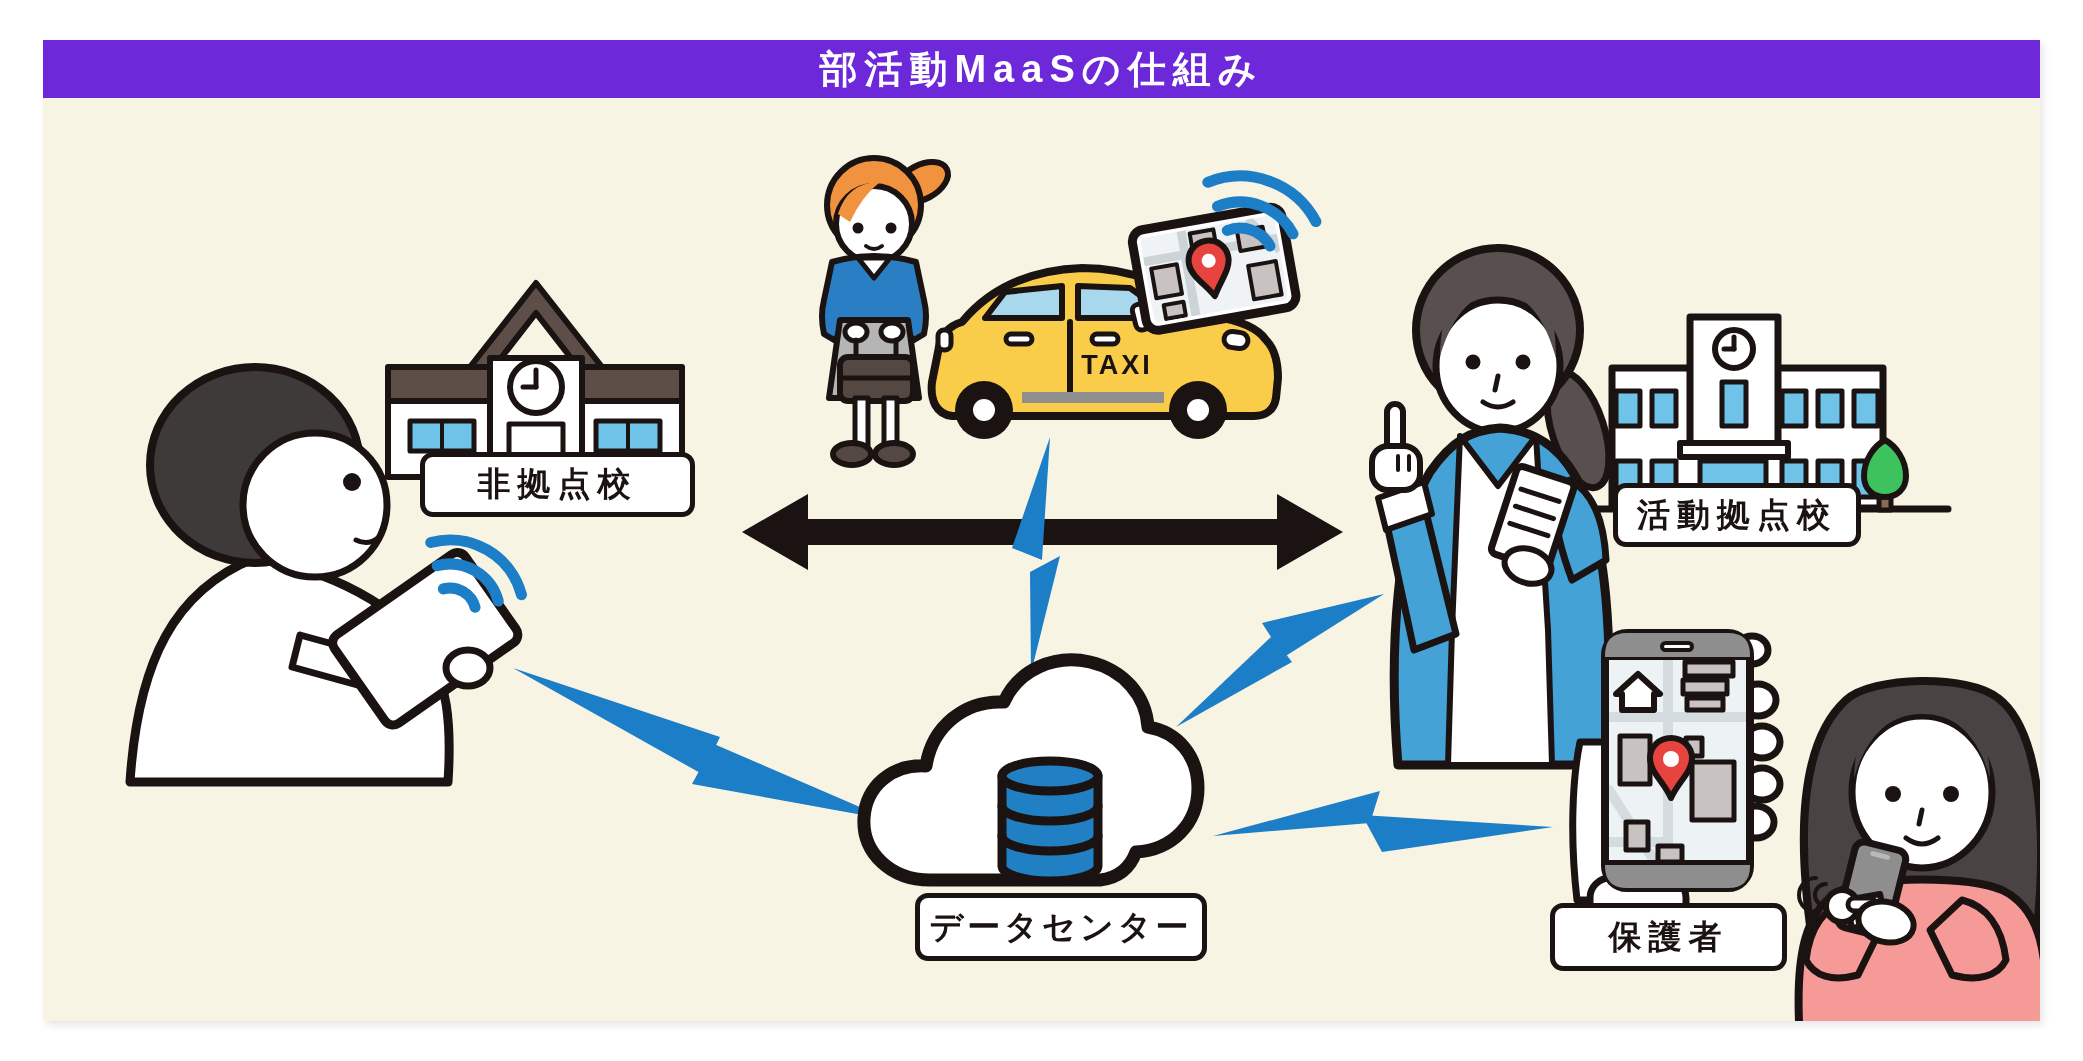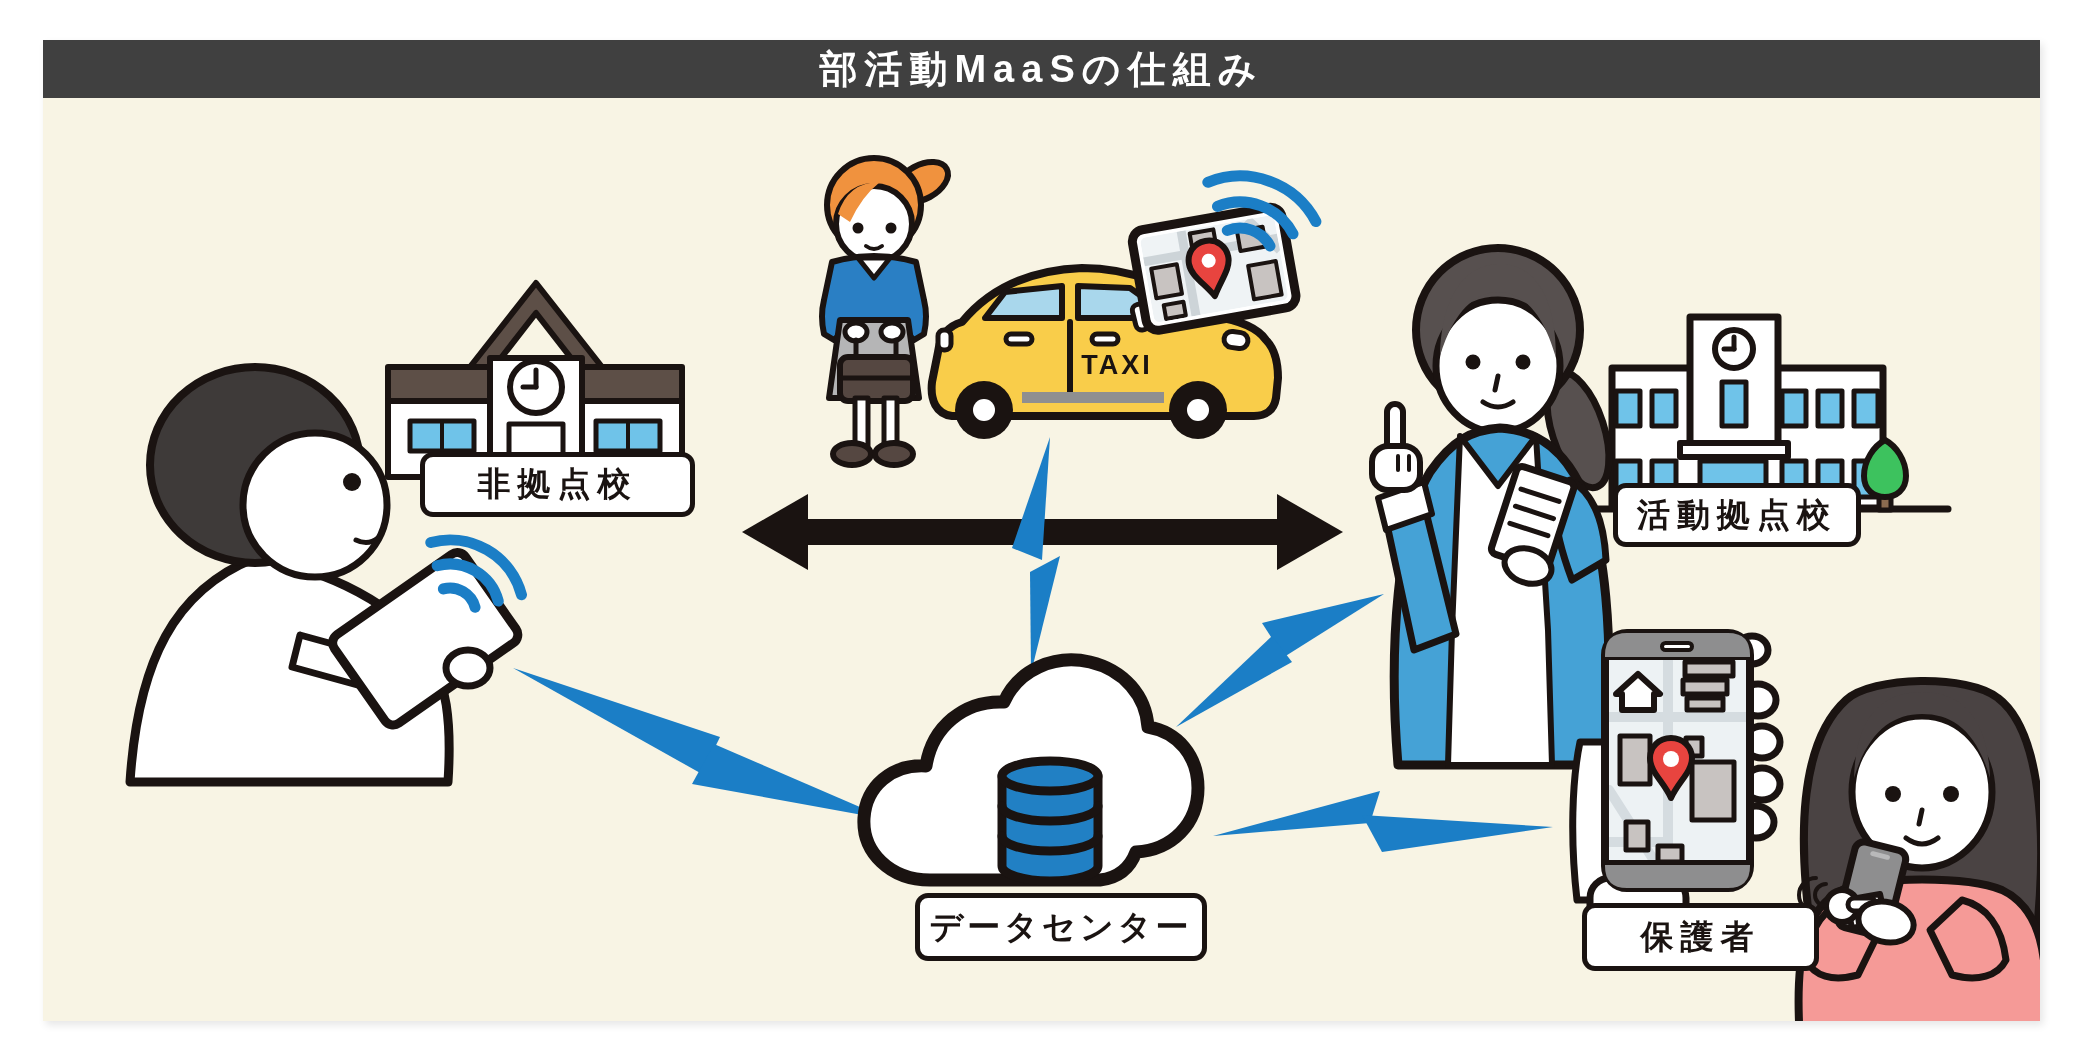--- a/index.html
+++ b/index.html
@@ -1,30 +1,30 @@
 <!DOCTYPE html>
 <html><head>
 <meta charset="utf-8">
 <style>
   html,body{margin:0;padding:0;background:#fff;}
   .stage{position:relative;width:2083px;height:1061px;background:#fff;overflow:hidden;
          font-family:"Liberation Sans","DejaVu Sans",sans-serif;}
   .canvas{position:absolute;left:43px;top:40px;width:1997px;height:981px;background:#F8F4E4;
           overflow:hidden;box-shadow:3px 4px 8px rgba(0,0,0,0.10);}
-  .titlebar{position:absolute;left:0;top:0;width:100%;height:58px;background:#404040;
+  .titlebar{position:absolute;left:0;top:0;width:100%;height:58px;background:#6d28d9;
             display:flex;align-items:center;justify-content:center;}
   .titlebar span{color:#fff;font-size:38px;font-weight:bold;letter-spacing:7px;}
   .artwork{position:absolute;left:-43px;top:-40px;width:2083px;height:1061px;}
   .label-box{position:absolute;background:#fff;border:5px solid #1A1311;border-radius:13px;
              display:flex;align-items:center;justify-content:center;color:#1A1311;
              font-weight:bold;font-size:33px;letter-spacing:7px;box-sizing:border-box;z-index:5;}
   .lbl-nonhub{left:420px;top:452px;width:275px;height:65px;}
   .lbl-hub{left:1613px;top:483px;width:248px;height:64px;}
   .lbl-dc{left:915px;top:893px;width:292px;height:68px;letter-spacing:4px;}
-  .lbl-guardian{left:1550px;top:903px;width:237px;height:68px;margin-left:32px;}
+  .lbl-guardian{left:1550px;top:903px;width:237px;height:68px;}
   svg{display:block;}
   svg text{font-family:"Liberation Sans","DejaVu Sans",sans-serif;}
 </style>
 </head>
 <body>
 
 <div class="stage">
   <div class="canvas">
 
     <svg class="artwork" viewBox="0 0 2083 1061">

